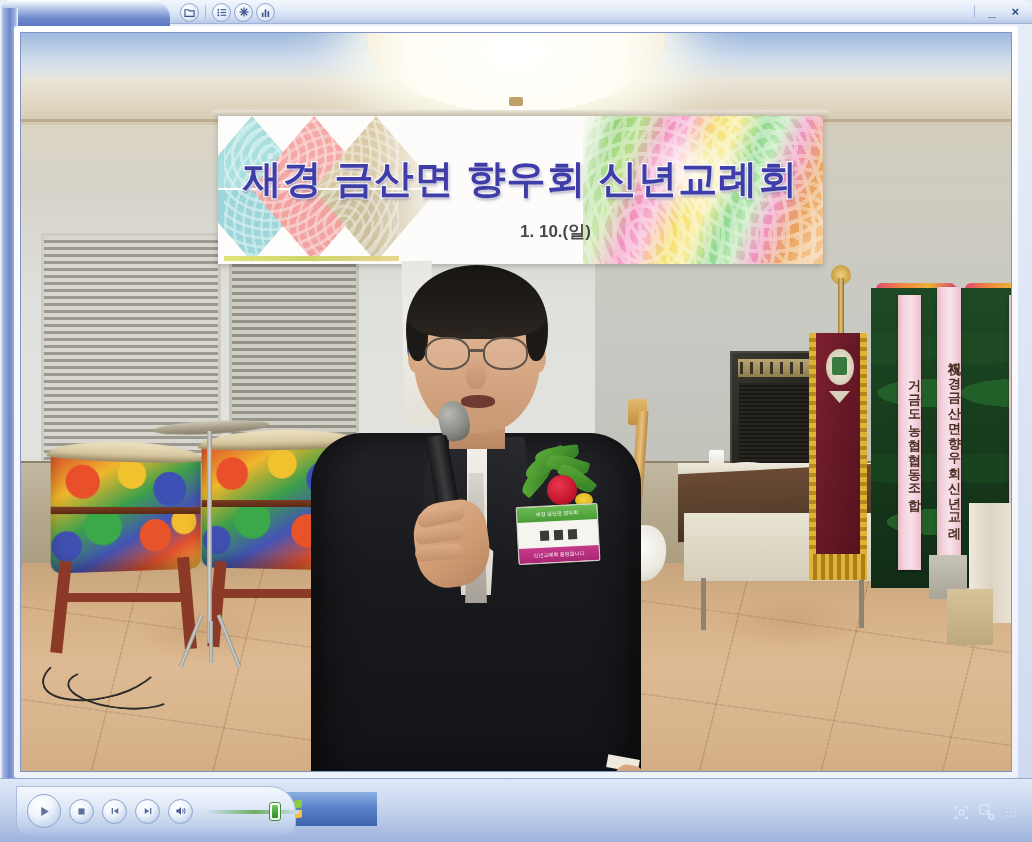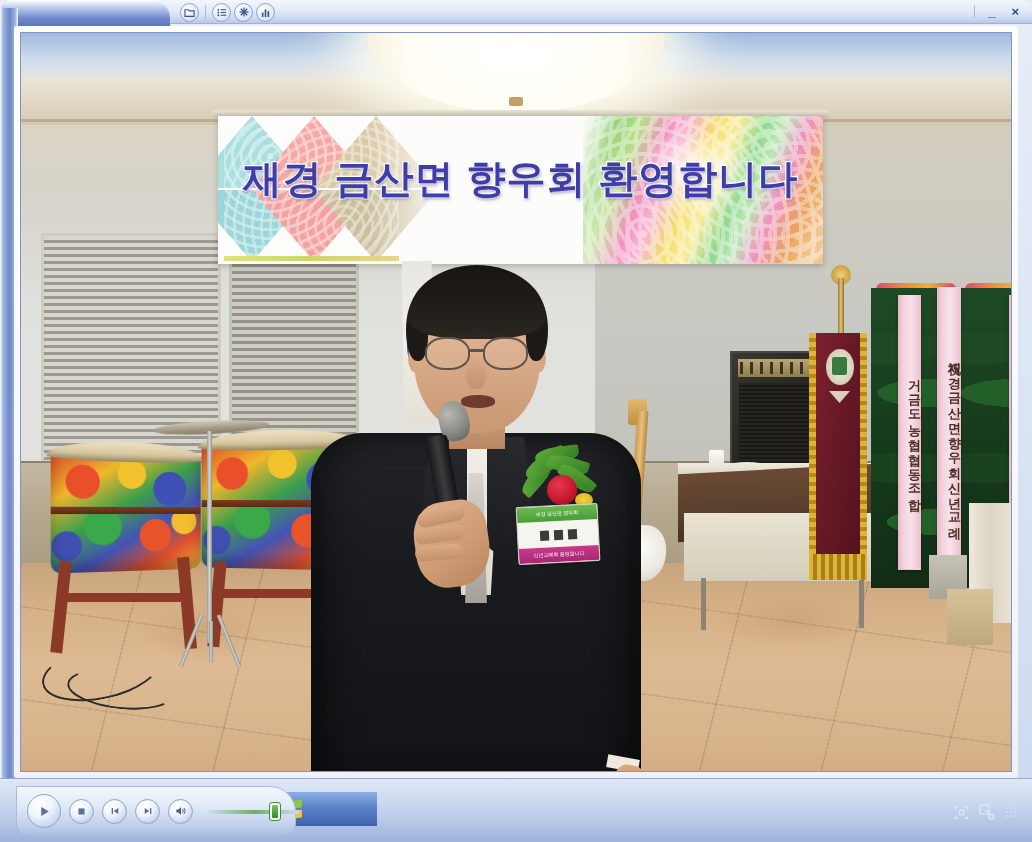--- a/index.html
+++ b/index.html
@@ -760,21 +760,22 @@
             <div class="dia dia-tan-r"></div>
             <div class="dia dia-tan-r2"></div>
             <div class="ban-rings"></div>
           </div>
           <div class="ban-white-fade"></div>
           <div class="ban-stripes"></div>
           <div class="ban-stripe-rings"></div>
           <div class="ban-stripe-fade"></div>
           <div class="ban-glow"></div>
           <div class="ban-bottom-bar"></div>
-          <div class="banner-title">재경 금산면 향우회 환영합니다</div>
+          <div class="banner-title">재경 금산면 향우회 신년교례회</div>
+          <div class="banner-date">1. 10.(일)</div>
         </div>
 
         <div class="flag-sliver">
           <div class="flag-red"></div>
           <div class="flag-blue"></div>
         </div>
 
         <div class="drum drum-a">
           <div class="drum-head"></div>
           <div class="drum-band"></div>

